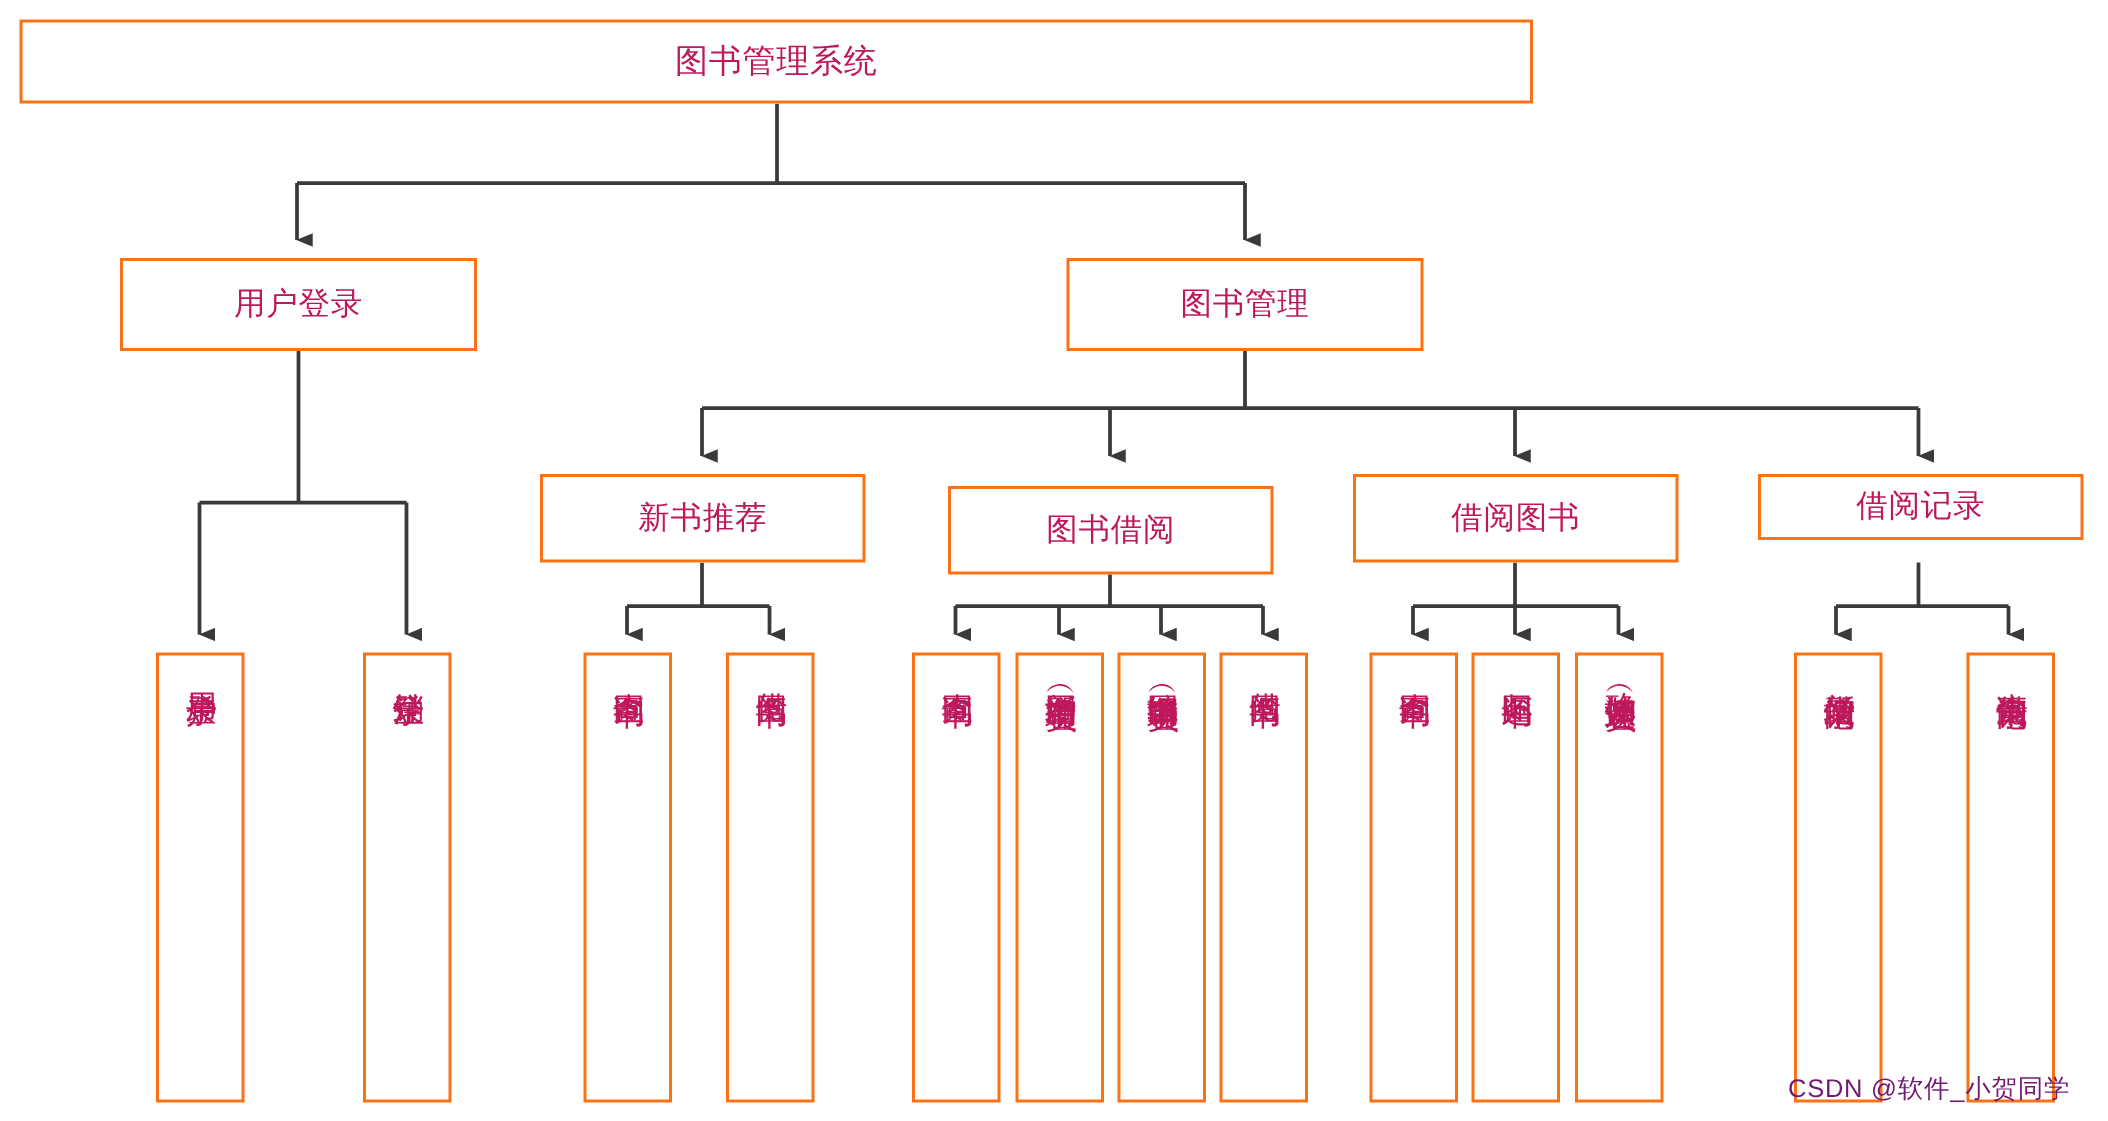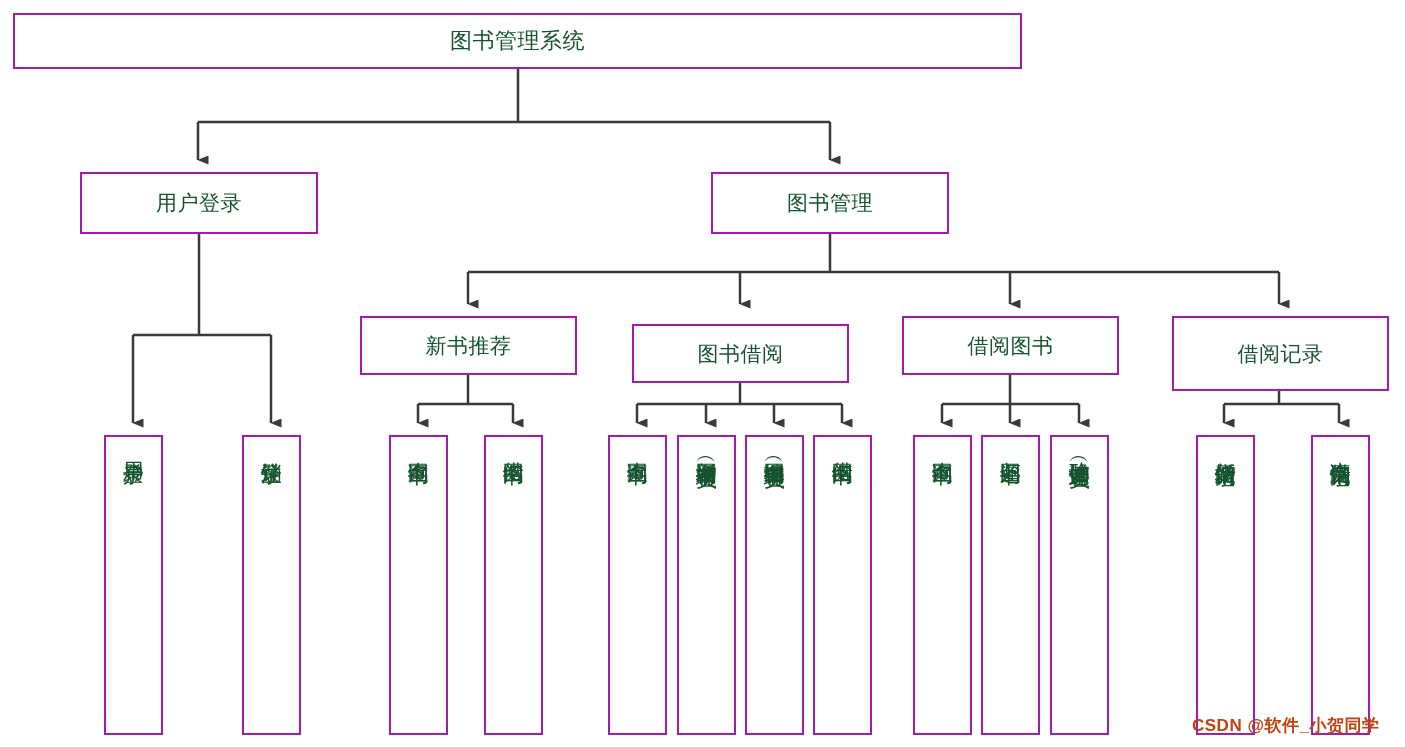--- a/index.html
+++ b/index.html
@@ -22,25 +22,25 @@
     left: 0;
     top: 0;
     width: 1405px;
     height: 747px;
     pointer-events: none;
   }
   .node {
     position: absolute;
     box-sizing: border-box;
     background: #ffffff;
-    border: 2px solid #a21caf;
+    border: 2px solid #f97316;
     display: flex;
     align-items: center;
     justify-content: center;
-    color: #14532d;
+    color: #be185d;
   }
   .node-h {
     
   }
   .node-h .label {
     font-size: 21px;
     letter-spacing: 0.5px;
     line-height: 1.1;
     white-space: nowrap;
   }
@@ -57,24 +57,23 @@
     text-orientation: upright;
     font-size: 21px;
     line-height: 1.22;
     letter-spacing: 1px;
     white-space: nowrap;
     display: block;
   }
   .watermark {
     position: absolute;
     font-size: 17px;
-    color: #c2410c;
+    color: #701a75;
     white-space: nowrap;
     letter-spacing: 0.5px;
-    font-weight: bold;
   }
 </style>
 </head>
 <body>
 
 <div id="canvas">
 
   <svg class="wires" viewBox="0 0 1405 747">
     <defs>
       <marker id="arrowhead" markerWidth="9" markerHeight="11" refX="4.5" refY="10.5" orient="auto" markerUnits="userSpaceOnUse">
@@ -138,21 +137,21 @@
 
   <div class="node node-h" style="left:360px; top:316px; width:217px; height:59px;justify-content:center;">
     <span class="label">新书推荐</span>
   </div>
   <div class="node node-h" style="left:632px; top:324px; width:217px; height:59px;">
     <span class="label">图书借阅</span>
   </div>
   <div class="node node-h" style="left:902px; top:316px; width:217px; height:59px;">
     <span class="label">借阅图书</span>
   </div>
-  <div class="node node-h" style="left:1172px; top:316px; width:217px; height:75px;">
+  <div class="node node-h" style="left:1172px; top:316px; width:217px; height:44px;">
     <span class="label">借阅记录</span>
   </div>
 
   <div class="node node-v" style="left:104px; top:435px; width:59px; height:300px;">
     <span class="label">用户登录</span>
   </div>
   <div class="node node-v" style="left:242px; top:435px; width:59px; height:300px;">
     <span class="label">注销登录</span>
   </div>
 

